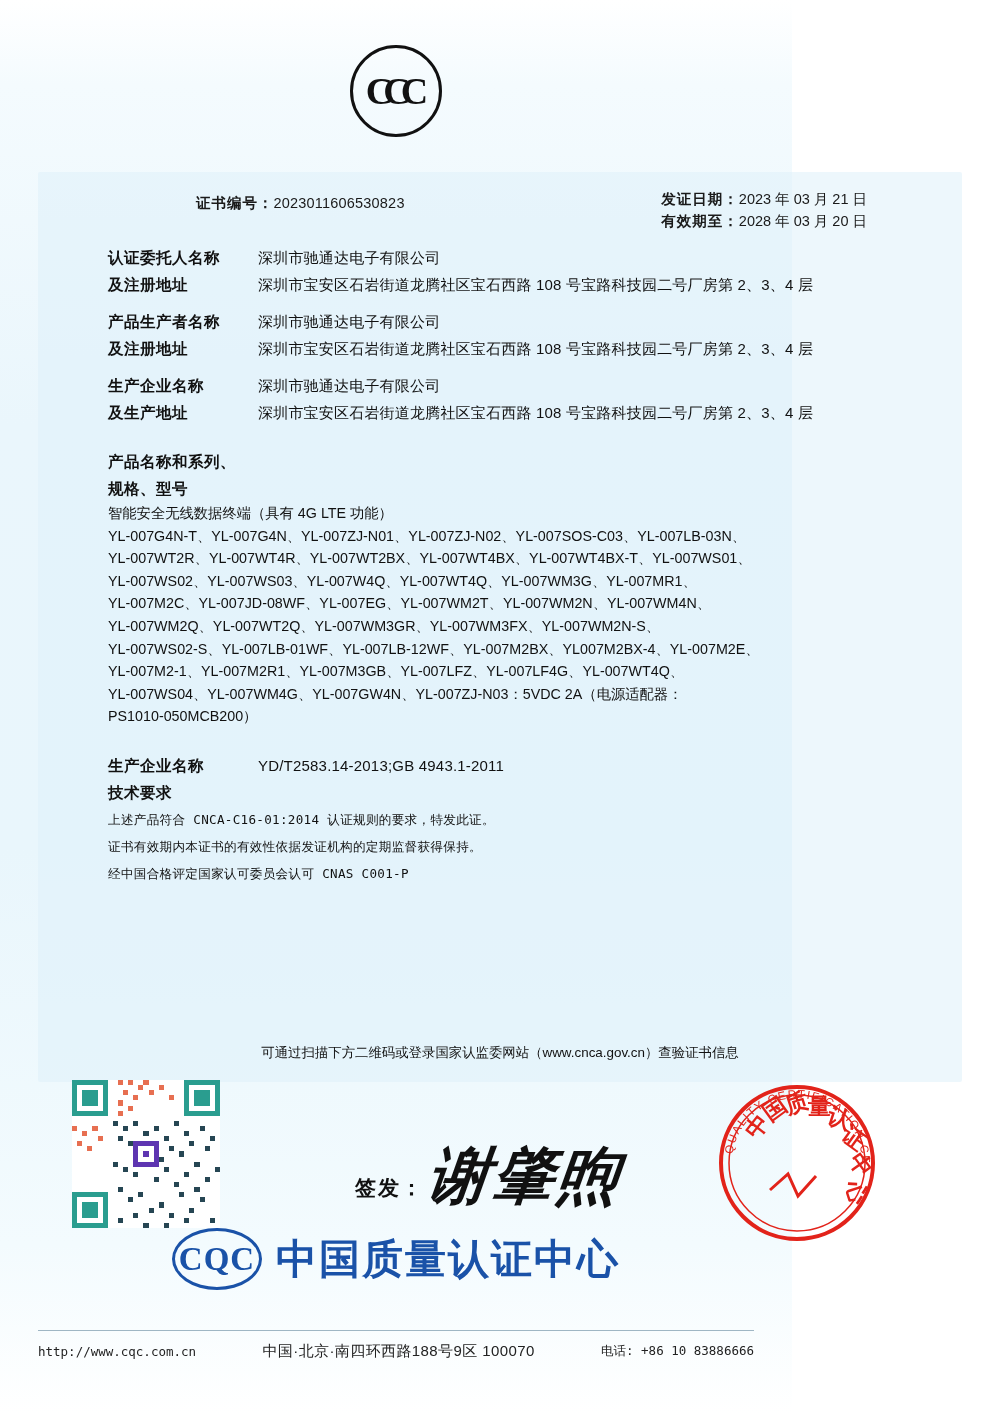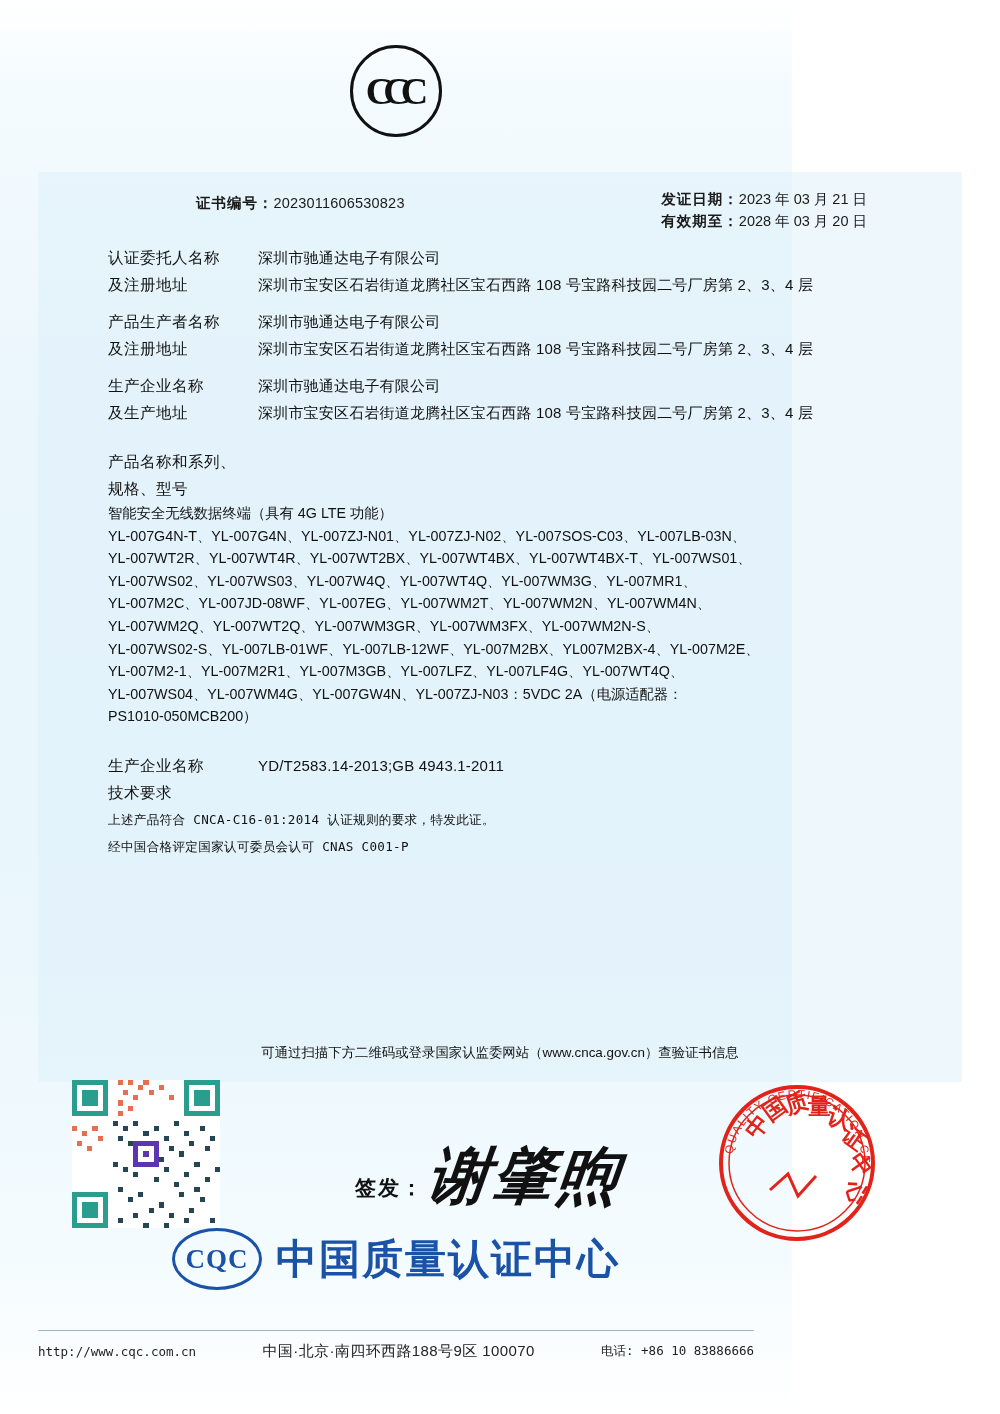--- a/index.html
+++ b/index.html
@@ -108,21 +108,21 @@
   }
 
   .row {
     display: flex;
     margin-top: 10px;
     align-items: flex-start;
   }
   .row .label {
     width: 150px;
     flex: none;
-    font-weight: normal;
+    font-weight: bold;
     font-size: 15.5px;
     line-height: 27px;
     letter-spacing: .5px;
     color: #111;
   }
   .row .label .l2 { display: block; }
   .row .value {
     font-size: 15px;
     line-height: 27px;
     color: #111;
@@ -222,21 +222,21 @@
   .cqc-mark {
     width: 84px;
     height: 56px;
     border: 3px solid #1a52a8;
     border-radius: 50%;
     display: flex;
     align-items: center;
     justify-content: center;
     font-family: "Liberation Serif", serif;
     font-weight: bold;
-    font-size: 27px;
+    font-size: 33px;
     color: #1a52a8;
     letter-spacing: 1px;
     text-align: center;
   }
   .cqc-text {
     font-size: 41px;
     font-weight: bold;
     color: #1a52a8;
     letter-spacing: 2px;
   }
@@ -354,20 +354,21 @@
       <div class="row standard">
         <div class="label">
           <span class="l1">生产企业名称</span>
           <span class="l2">技术要求</span>
         </div>
         <div class="value">YD/T2583.14-2013;GB 4943.1-2011</div>
       </div>
 
       <div class="notes">
         <div>上述产品符合 CNCA-C16-01:2014 认证规则的要求，特发此证。</div>
+        <div>证书有效期内本证书的有效性依据发证机构的定期监督获得保持。</div>
         <div>经中国合格评定国家认可委员会认可 CNAS C001-P</div>
       </div>
     </div>
 
     <div class="verify-line">可通过扫描下方二维码或登录国家认监委网站（www.cnca.gov.cn）查验证书信息</div>
   </div>
 
   <div class="sig-zone">
 
     <div class="qr">

